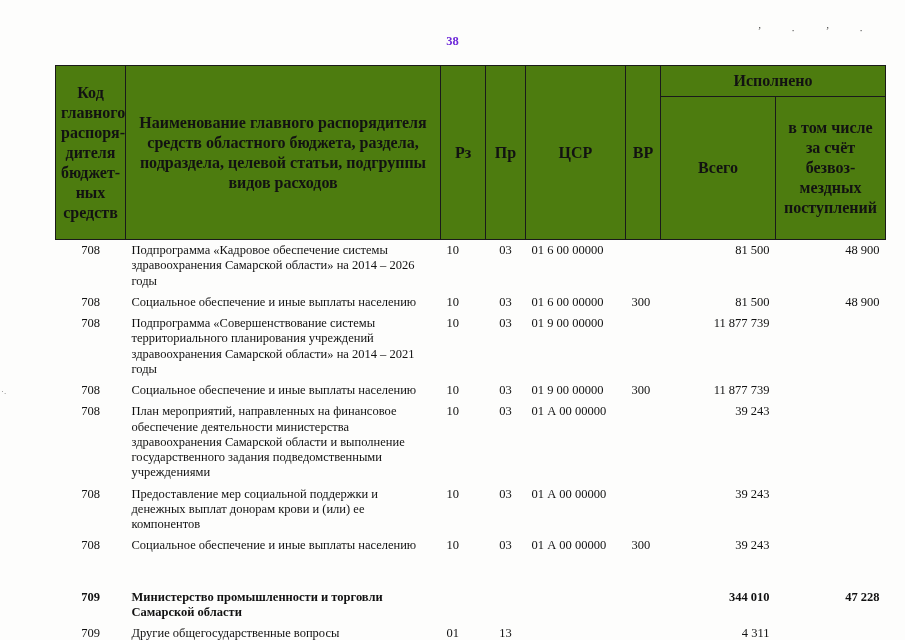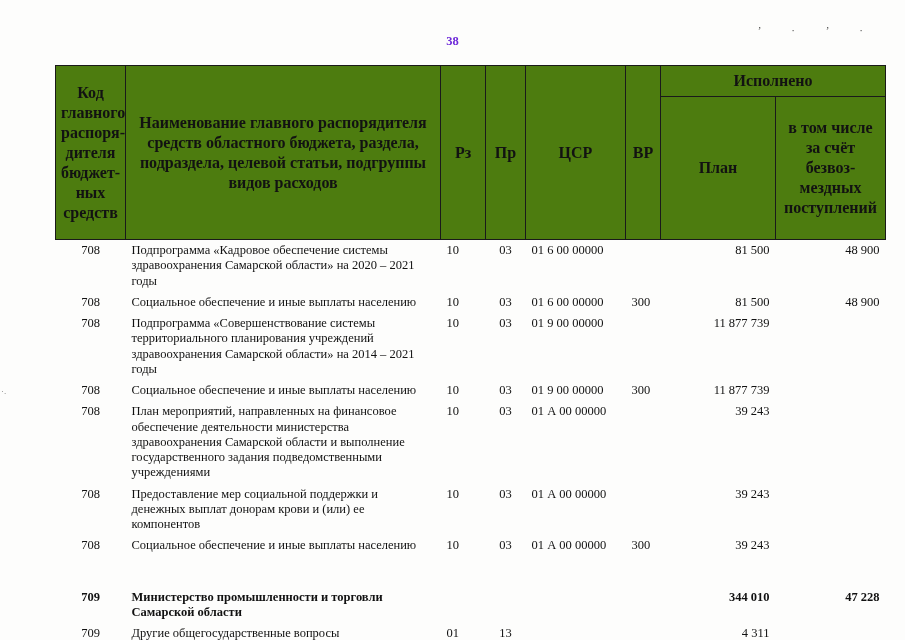--- a/index.html
+++ b/index.html
@@ -107,28 +107,28 @@
       <tr>
         <th rowspan="2">Код главного распоря-дителя бюджет-ных средств</th>
         <th rowspan="2">Наименование главного распорядителя средств областного бюджета, раздела, подраздела, целевой статьи, подгруппы видов расходов</th>
         <th rowspan="2">Рз</th>
         <th rowspan="2">Пр</th>
         <th rowspan="2">ЦСР</th>
         <th rowspan="2">ВР</th>
         <th colspan="2" class="h-executed">Исполнено</th>
       </tr>
       <tr>
-        <th class="h-sub">План</th>
+        <th class="h-sub">Всего</th>
         <th class="h-sub">в том числе за счёт безвоз-мездных поступлений</th>
       </tr>
     </thead>
     <tbody>
         <tr>
           <td class="c-code">708</td>
-          <td class="c-name">Подпрограмма «Кадровое обеспечение системы здравоохранения Самарской области» на 2020 – 2021 годы</td>
+          <td class="c-name">Подпрограмма «Кадровое обеспечение системы здравоохранения Самарской области» на 2014 – 2026 годы</td>
           <td class="c-rz">10</td>
           <td class="c-pr">03</td>
           <td class="c-csr">01 6 00 00000</td>
           <td class="c-vr"></td>
           <td class="c-total">81 500</td>
           <td class="c-grat">48 900</td>
         </tr>
         <tr>
           <td class="c-code">708</td>
           <td class="c-name">Социальное обеспечение и иные выплаты населению</td>

